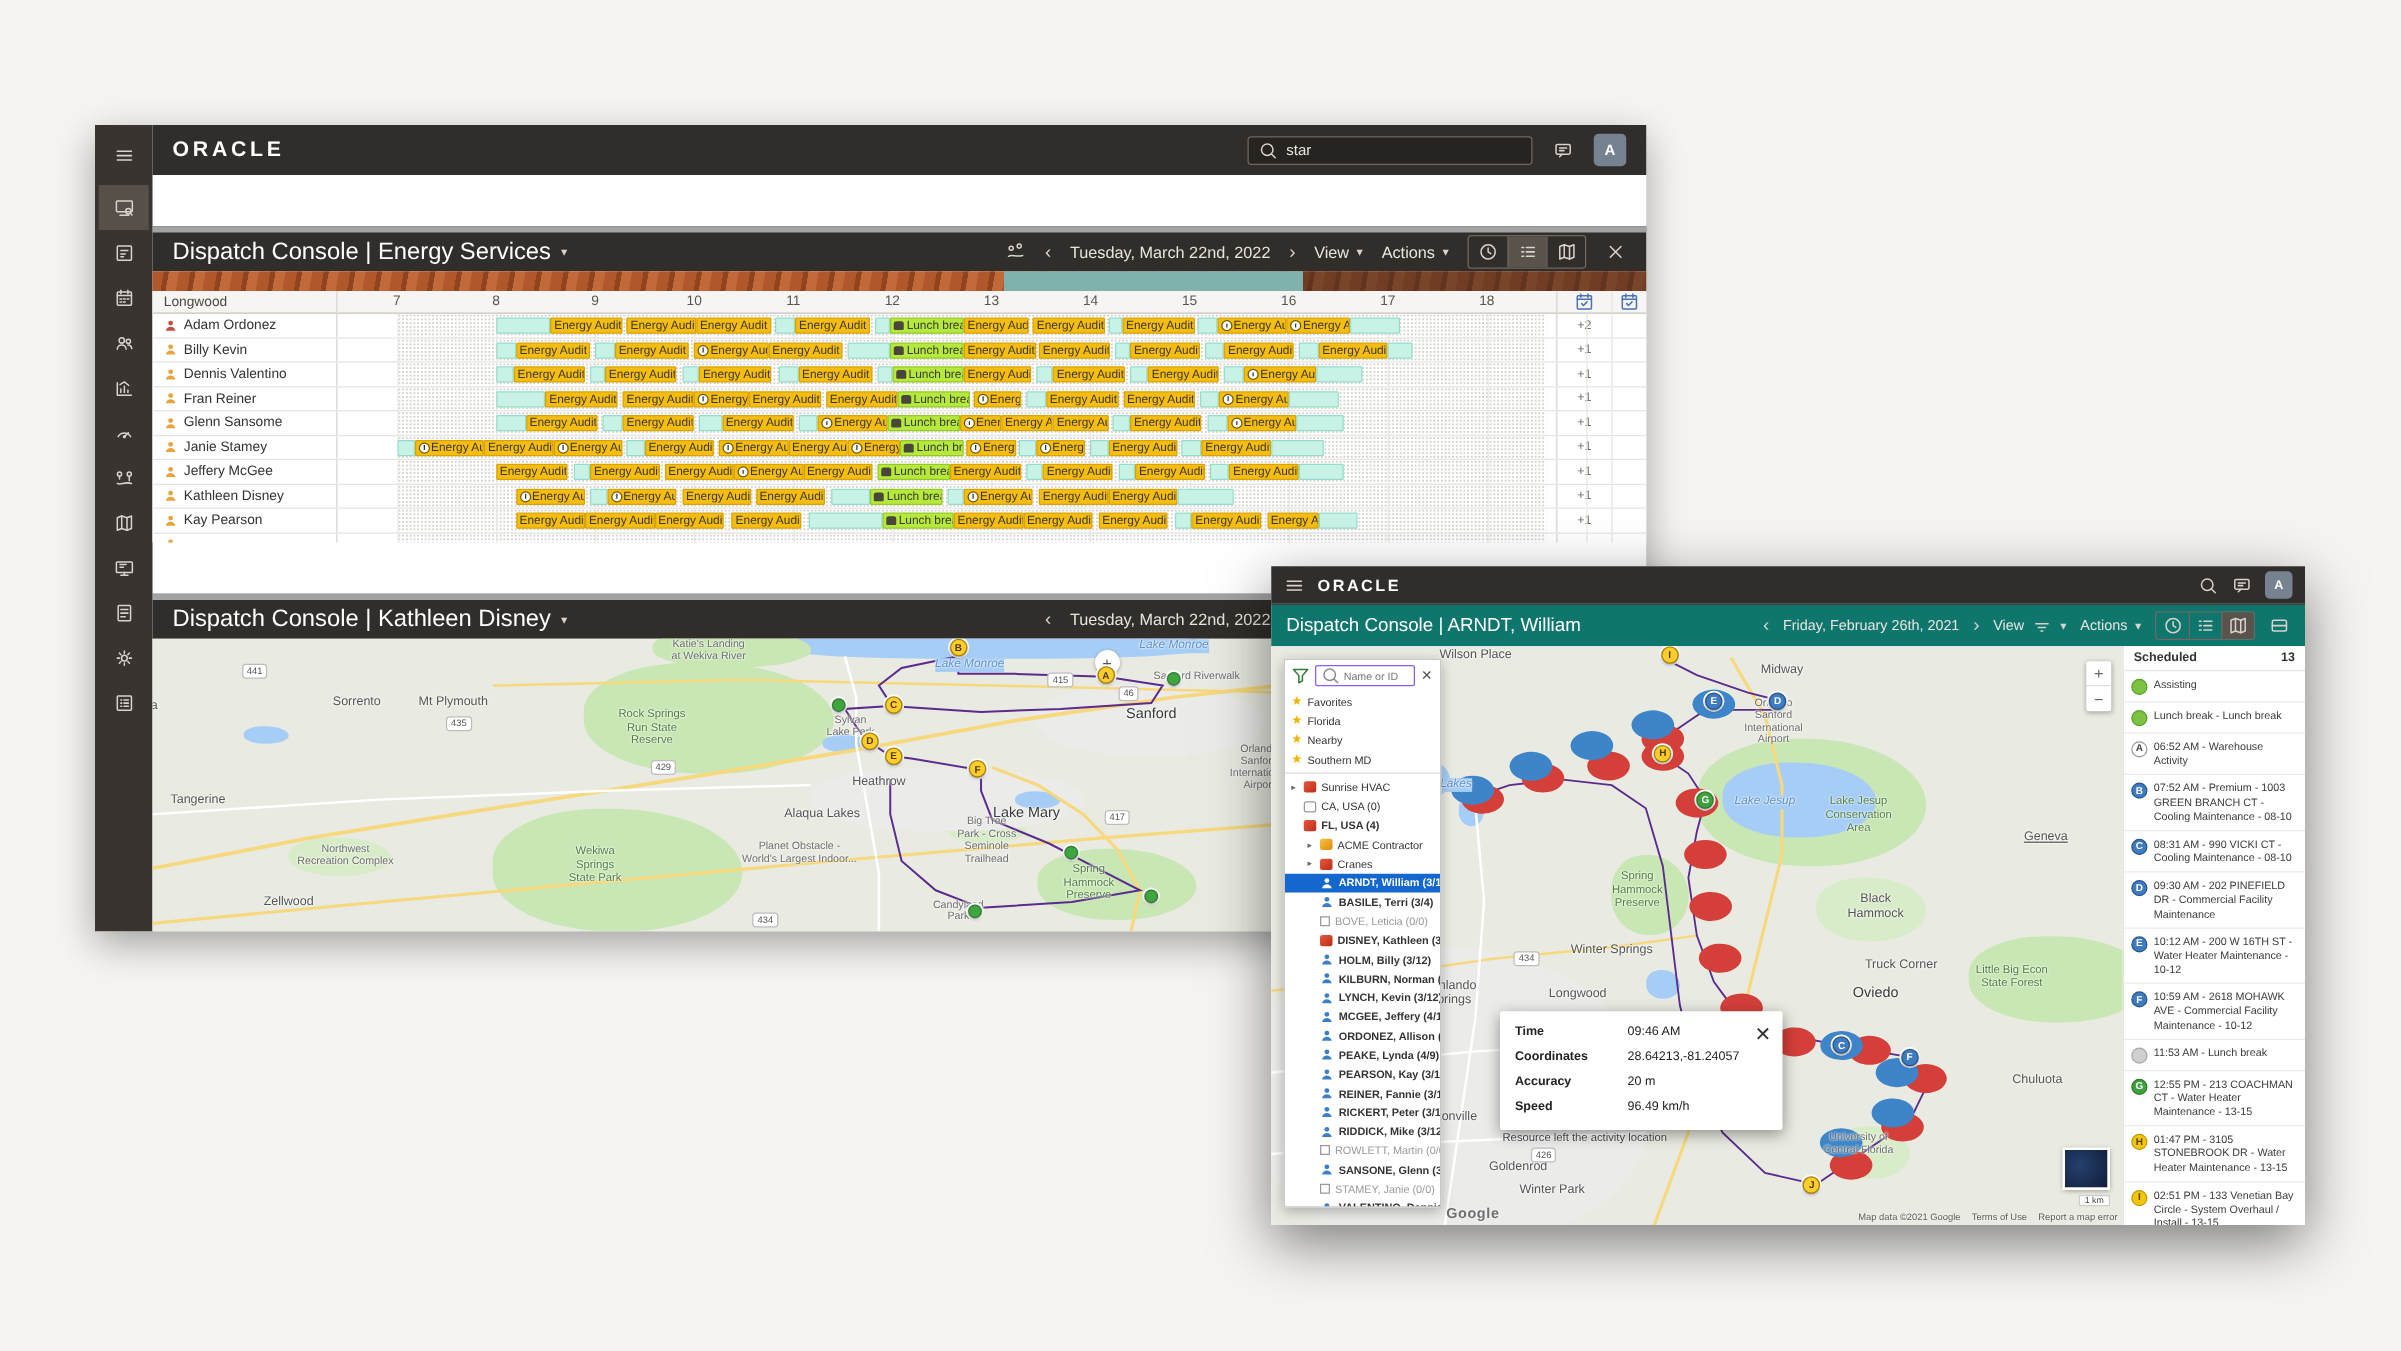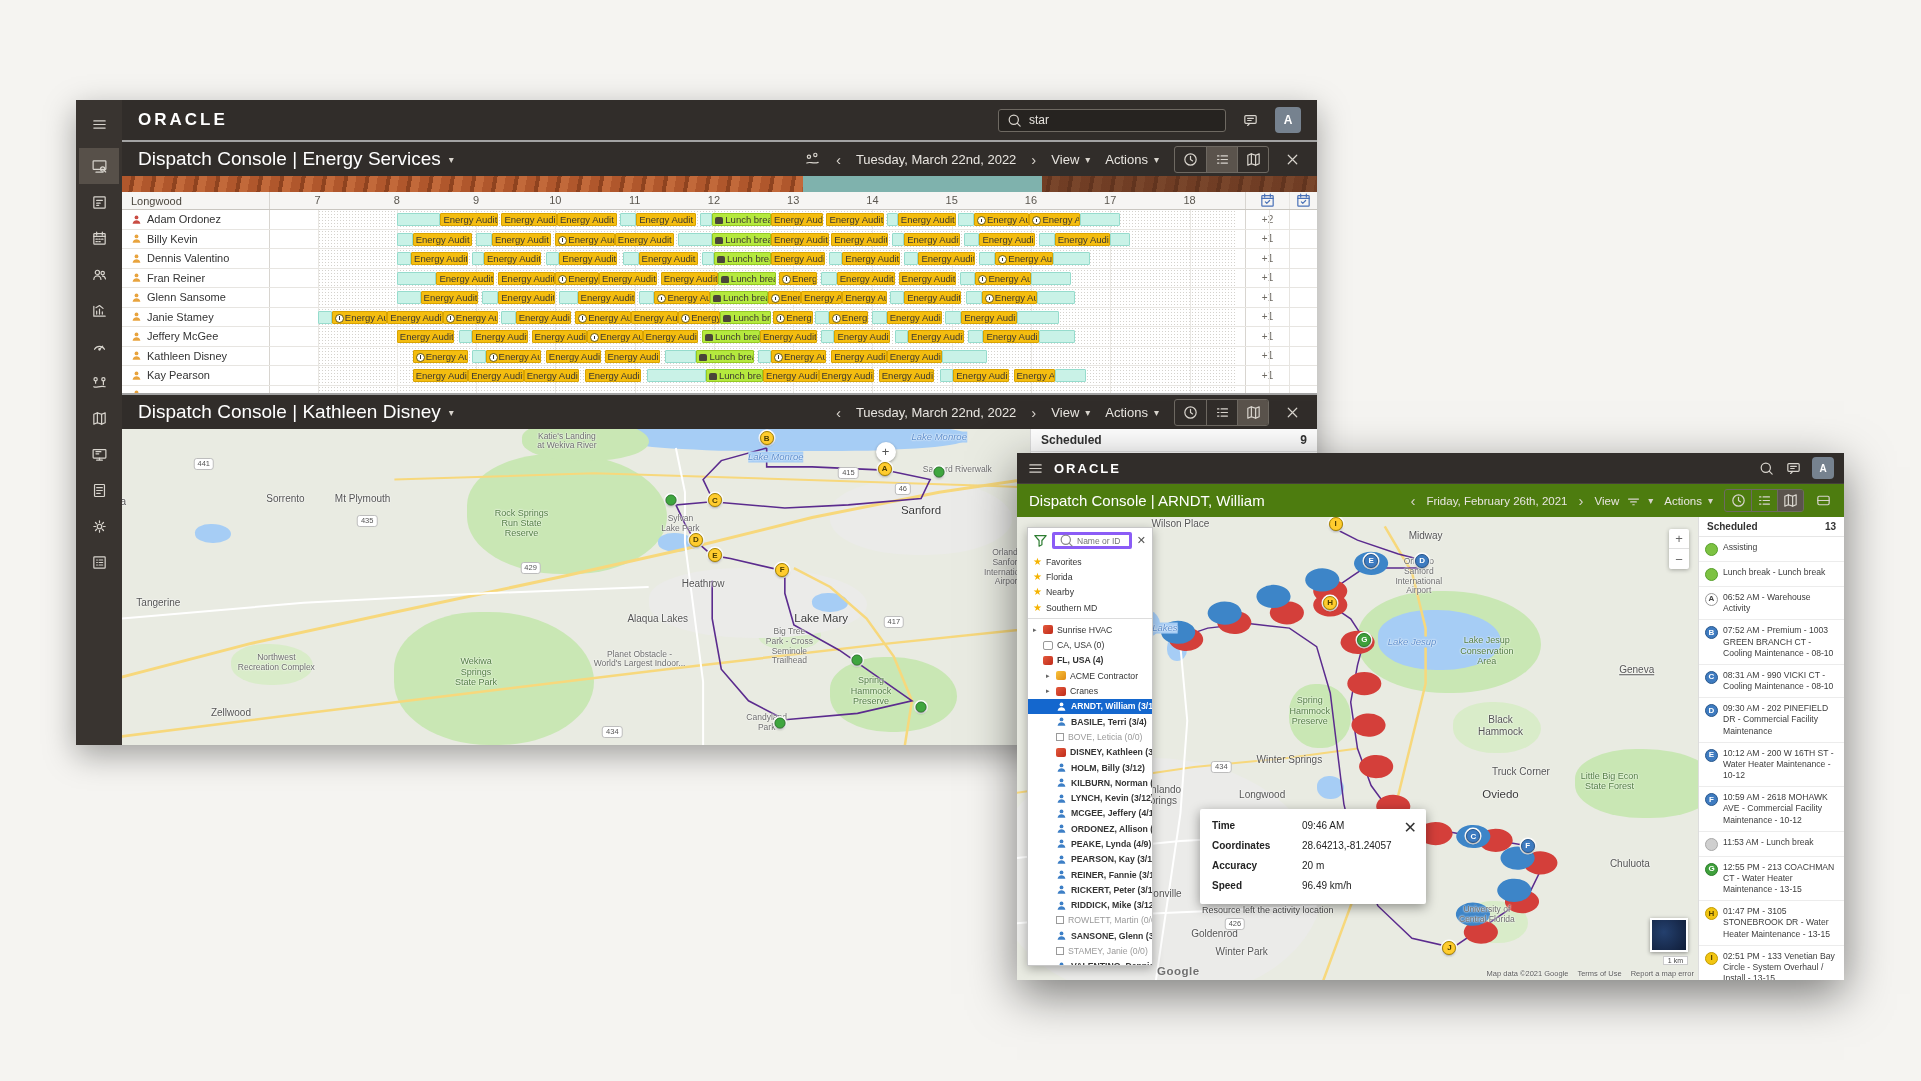--- a/index.html
+++ b/index.html
@@ -13,21 +13,21 @@
   .sb-icon.active { background:#575049; }
   .win-main { flex:1; min-width:0; display:flex; flex-direction:column; }
 
   .topbar { background:#312d2a; height:40px; flex:none; display:flex; align-items:center; padding:0 16px; gap:16px; }
   .oracle-logo { color:#fff; font-weight:bold; font-size:17px; letter-spacing:3px; }
   .search-box { margin-left:auto; width:228px; height:23px; background:#262320; border:1px solid #6e6962; border-radius:3px; display:flex; align-items:center; gap:6px; padding:0 7px; color:#cfcbc4; }
   .search-box input { background:transparent; border:none; outline:none; color:#e7e4df; font-size:12px; width:100%; font-family:inherit; }
   .tb-ic { color:#d8d4cd; display:flex; align-items:center; cursor:pointer; }
   .avatar { width:26px; height:26px; border-radius:4px; background:#76828f; color:#fff; font-size:12px; font-weight:bold; display:flex; align-items:center; justify-content:center; cursor:pointer; }
 
-  .toolbar { background:#312d2a; height:36px; flex:none; display:flex; align-items:center; padding:0 16px; gap:12px; color:#fff; border-top:2px solid #a3a3a3; }
+  .toolbar { background:#312d2a; height:36px; flex:none; display:flex; align-items:center; padding:0 16px; gap:12px; color:#fff; border-top:5px solid #a3a3a3;margin-top:41px; }
   .tb-title { font-size:19px; display:flex; align-items:center; gap:8px; white-space:nowrap; }
   .caret { font-size:10px; color:#d8d4cd; }
   .tb-right { margin-left:auto; display:flex; align-items:center; gap:15px; font-size:13px; color:#e8e5e0; white-space:nowrap; }
   .tb-btn { display:flex; align-items:center; gap:6px; cursor:pointer; }
   .chev { font-size:15px; color:#d8d4cd; cursor:pointer; }
   .icon-group { display:flex; border:1px solid #6e6962; border-radius:3px; overflow:hidden; }
   .ig { width:31px; height:25px; display:flex; align-items:center; justify-content:center; color:#d8d4cd; border-left:1px solid #6e6962; cursor:pointer; }
   .ig:first-child { border-left:none; }
   .ig.active { background:#5a534c; }
 
@@ -81,21 +81,21 @@
   .mk-g { width:11px; height:11px; background:#3fa63f; border:1px solid #2e7d2e; }
   .mapctl { position:absolute; width:20px; height:20px; background:#fff; border-radius:50%; box-shadow:0 1px 3px rgba(0,0,0,.35); display:flex; align-items:center; justify-content:center; color:#555; font-size:13px; cursor:pointer; }
   .sched2 { width:287px; flex:none; background:#fff; border-left:1px solid #ddd; }
   .sched-head { display:flex; justify-content:space-between; align-items:center; padding:4px 10px; font-size:12px; font-weight:bold; color:#333; border-bottom:1px solid #e6e6e6; background:#fff; }
 
   
   #win3 { position:absolute; left:1017px; top:453px; width:827px; height:527px; background:#fff; display:flex; flex-direction:column; box-shadow:0 14px 44px rgba(0,0,0,.5); }
   .topbar3 { height:30px; flex:none; background:#312d2a; display:flex; align-items:center; gap:10px; padding:0 10px; }
   .topbar3 .oracle-logo { font-size:13px; letter-spacing:2px; }
   .topbar3 .avatar { width:22px; height:22px; font-size:10px; }
-  .toolbar3 { height:34px; flex:none; background:#4d7c0f; display:flex; align-items:center; gap:10px; padding:0 12px; color:#fff; border-top:1px solid #443f3a; }
+  .toolbar3 { height:34px; flex:none; background:#0f766e; display:flex; align-items:center; gap:10px; padding:0 12px; color:#fff; border-top:1px solid #443f3a; }
   .toolbar3 .tb-title { font-size:15px; }
   .toolbar3 .tb-right { gap:11px; font-size:11.5px; }
   .toolbar3 .ig { width:26px; height:21px; }
   .win3-body { flex:1; min-height:0; display:flex; }
   .map3 { flex:1; min-width:0; position:relative; overflow:hidden; background:#e9ebe2; cursor:grab; }
   .sched3 { width:146px; flex:none; background:#fff; border-left:1px solid #ddd; display:flex; flex-direction:column; }
   .sched3 .sched-head { font-size:10px; padding:4px 8px; }
   .s-list { flex:1; overflow:hidden; }
   .s-item { display:flex; gap:5px; padding:5px 5px 5px 6px; border-bottom:1px solid #ececec; font-size:8.6px; color:#3c3c3c; line-height:1.3; cursor:pointer; }
   .s-badge { width:13px; height:13px; border-radius:50%; flex:none; margin-top:1px; display:flex; align-items:center; justify-content:center; font-size:8px; font-weight:bold; }
@@ -103,21 +103,21 @@
   .b-dotgray { background:#cfcfcf; border:1px solid #a8a8a8; }
   .b-ring { background:#fff; border:1.5px solid #9a9a9a; color:#444; }
   .b-blue { background:#3e7bc0; border:1px solid #28578c; color:#fff; }
   .b-green { background:#3fa03c; border:1px solid #2a7d28; color:#fff; }
   .b-yellow { background:#f2c511; border:1px solid #c19b00; color:#564500; }
 
   
   .tree { position:absolute; left:10px; top:10px; width:126px; bottom:14px; background:#fff; border:1px solid #c7c7c7; box-shadow:0 3px 10px rgba(0,0,0,.3); display:flex; flex-direction:column; z-index:5; }
   .tree-head { display:flex; align-items:center; gap:3px; padding:4px 4px 3px; }
   .t-funnel { color:#2e7d32; display:flex; }
-  .t-search { flex:1; display:flex; align-items:center; gap:2px; border:3px solid #8b5cf6; border-radius:2px; height:17px; padding:0 3px; color:#8a8a8a; }
+  .t-search { flex:1; display:flex; align-items:center; gap:2px; border:1px solid #8b5cf6; border-radius:2px; height:17px; padding:0 3px; color:#8a8a8a; }
   .t-search input { border:none; outline:none; width:100%; font-size:8.5px; color:#555; font-family:inherit; }
   .t-close { color:#555; font-size:11px; cursor:pointer; padding:0 2px; }
   .tree-body { flex:1; overflow:hidden; padding:2px 0; }
   .t-row { display:flex; align-items:center; gap:4px; height:15.3px; padding:0 3px 0 5px; font-size:8.7px; color:#333; white-space:nowrap; overflow:hidden; cursor:pointer; }
   .t-row.b { font-weight:bold; }
   .t-row.m { color:#9a9a9a; }
   .t-row.sel { background:#1467ce; color:#fff; font-weight:bold; }
   .t-row .car { font-size:7px; color:#666; width:6px; flex:none; }
   .t-row.sel .car { color:#fff; }
   .t-ind { width:9px; flex:none; }

